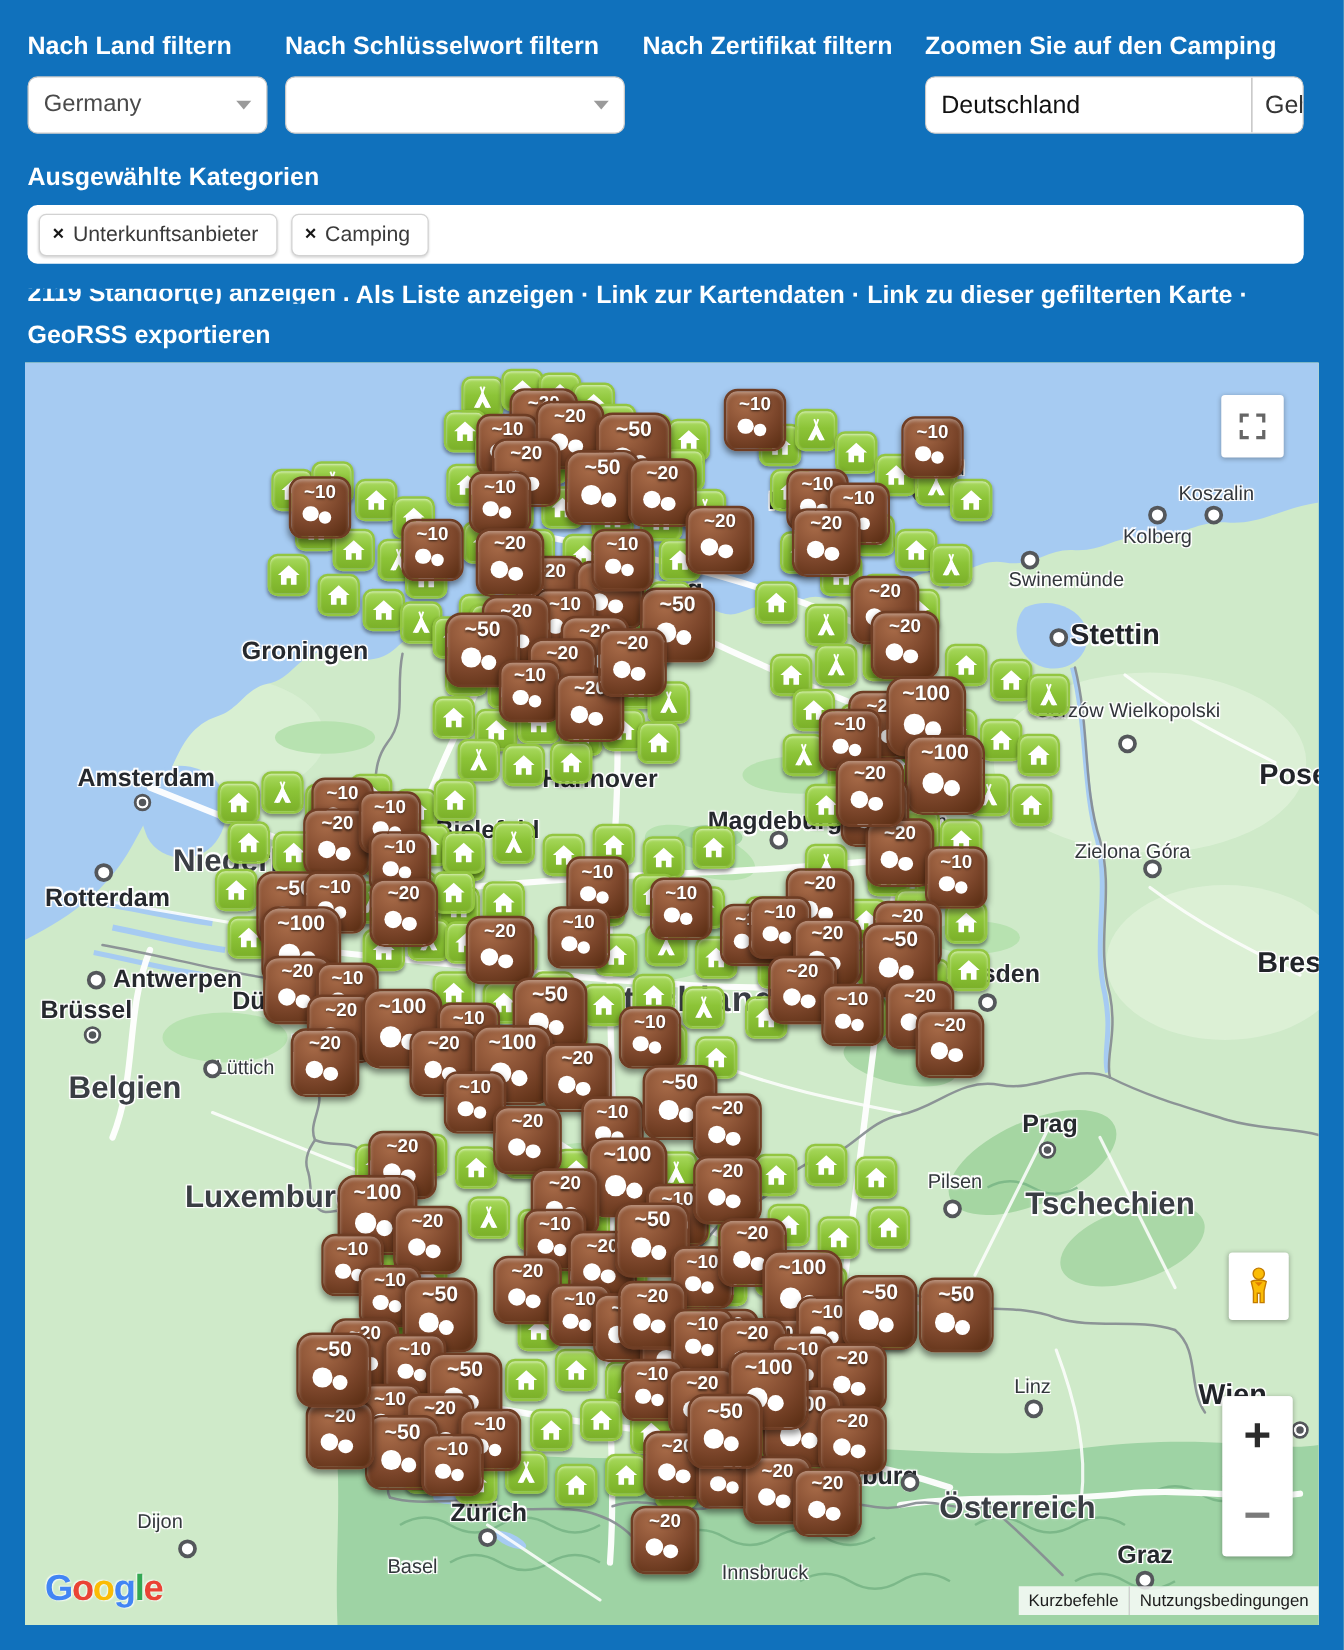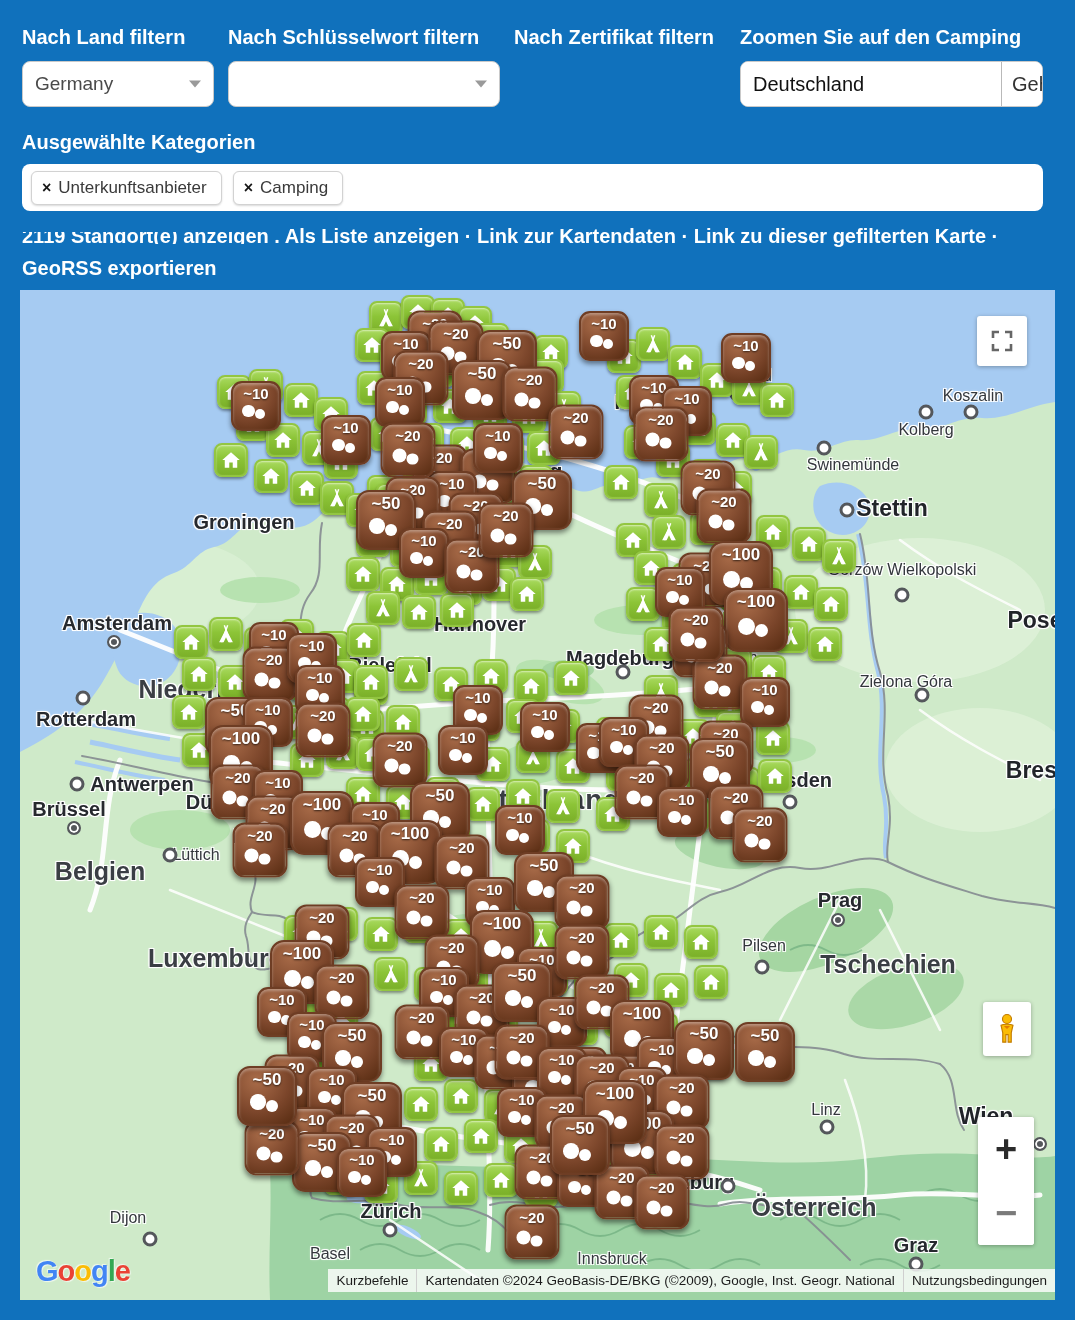--- a/index.html
+++ b/index.html
@@ -2285,16 +2285,15 @@
       <path d="M9.5 10.5 L12 13 L14.5 10.5 Z" fill="#e07c00"></path>
     </svg>
   </button>
   <div class="zoomctl">
     <button class="zin">+</button>
     <button class="zout">−</button>
   </div>
   <div class="glogo" id="glogo"><span style="color: rgb(66, 133, 244);">G</span><span style="color: rgb(234, 67, 53);">o</span><span style="color: rgb(251, 188, 5);">o</span><span style="color: rgb(66, 133, 244);">g</span><span style="color: rgb(52, 168, 83);">l</span><span style="color: rgb(234, 67, 53);">e</span></div>
   <div class="attrib">
     <span class="clickable">Kurzbefehle</span>
-    <span>Kartendaten ©2024 GeoBasis-DE/BKG (©2009), Google, Inst. Geogr. National</span>
     <span class="clickable">Nutzungsbedingungen</span>
   </div>
 </div>
 
 </body></html>

